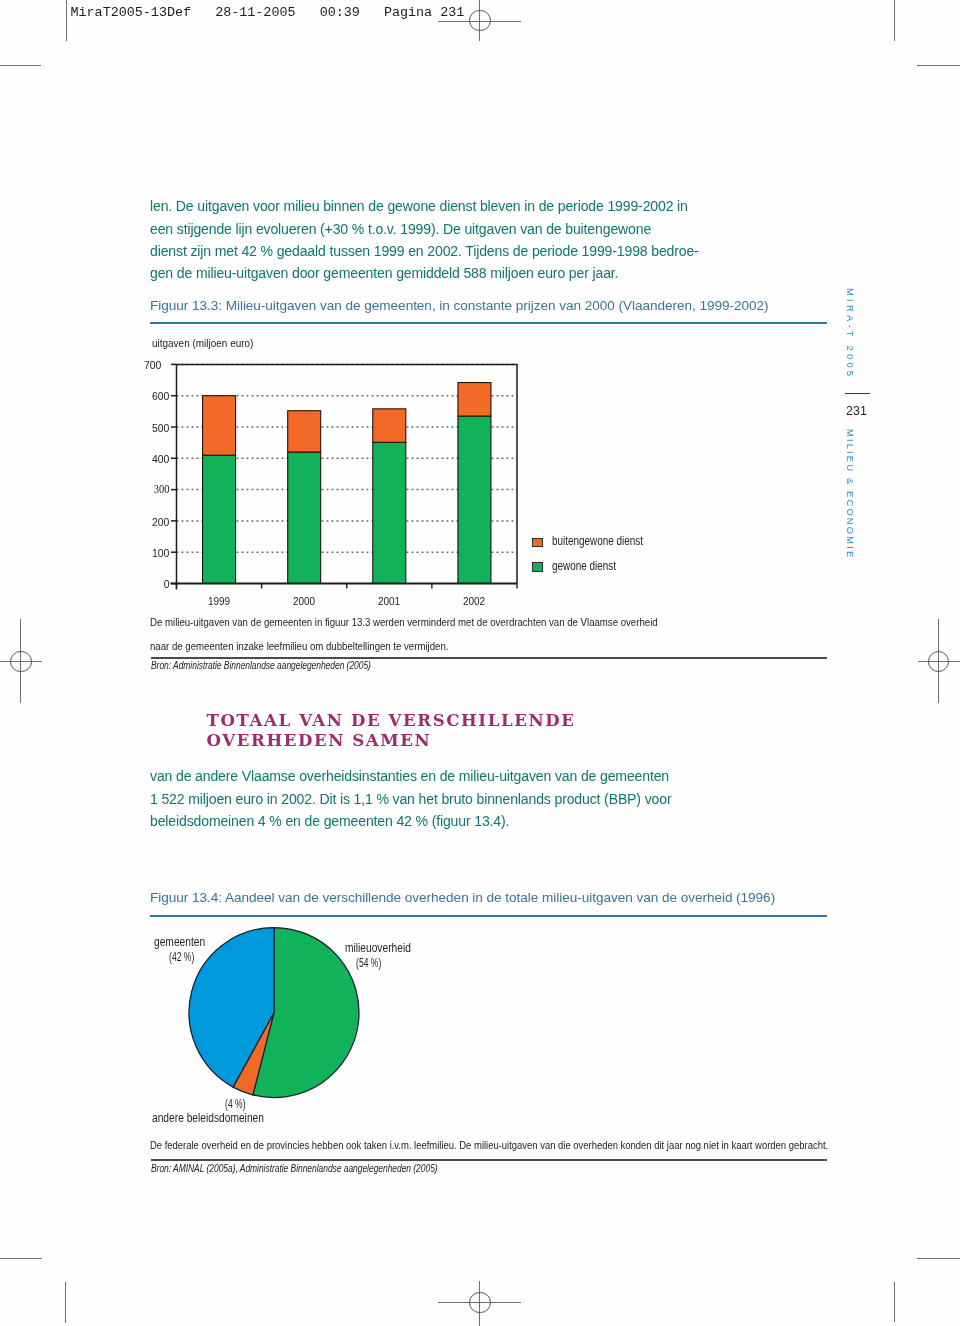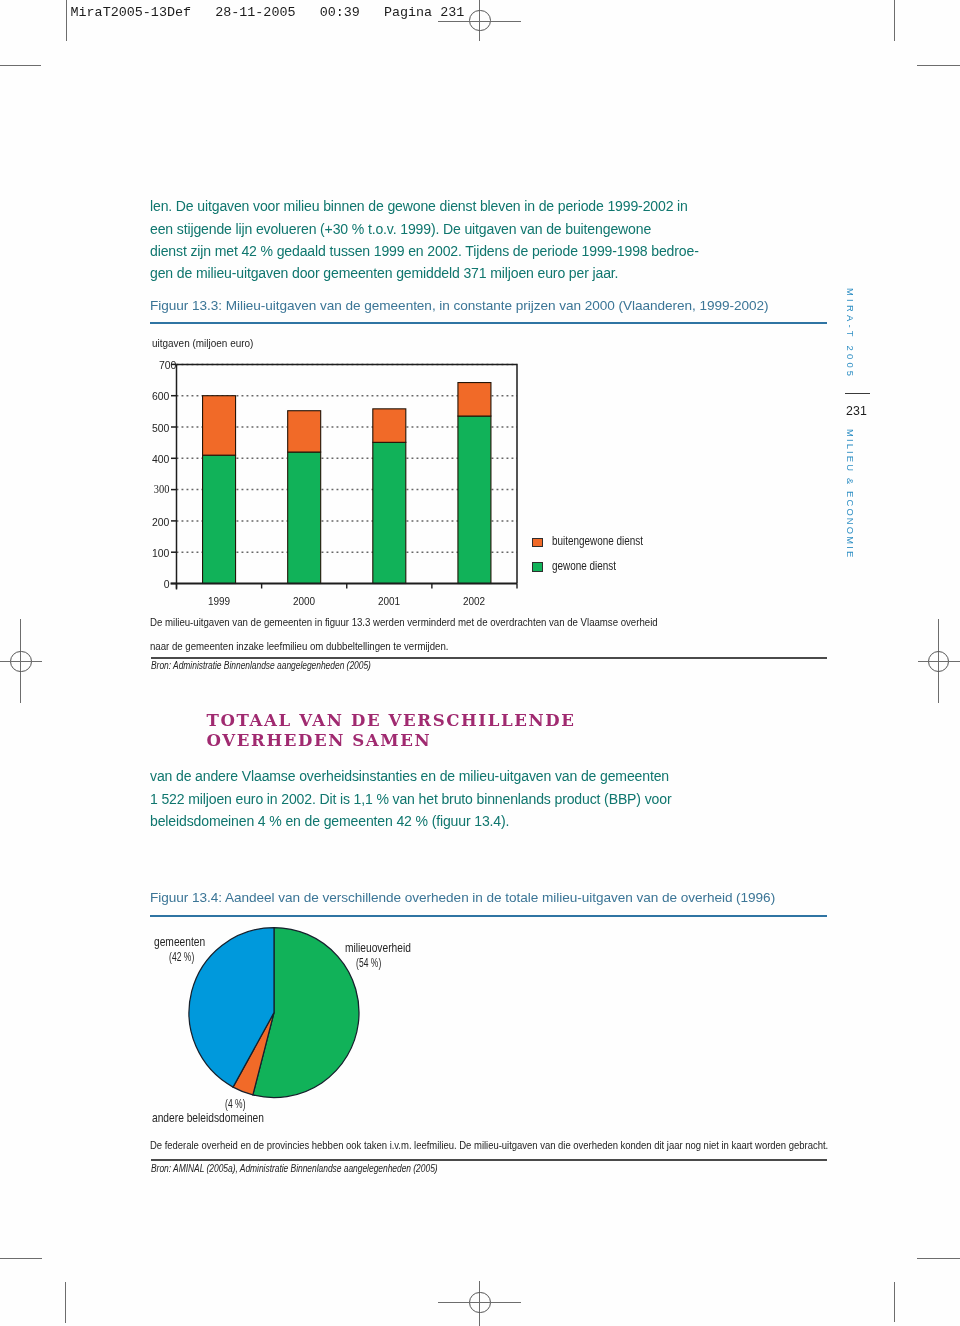--- a/index.html
+++ b/index.html
@@ -97,21 +97,21 @@
     <div class="ring" style="left:0px;top:10.6px;width:21.4px;height:21.4px;"></div>
   </div>
   <div class="crop-hline" style="left:438px;top:1302px;width:83px;"></div>
 
   <div class="print-header"><span>MiraT2005-13Def</span>   <span>28-11-2005</span>   <span>00:39</span>   <span>Pagina</span> <span>231</span></div>
 
   <div class="body-col para" style="top:195.2px;">
       <div class="tline">len. De uitgaven voor milieu binnen de gewone dienst bleven in de periode 1999-2002 in</div>
       <div class="tline">een stijgende lijn evolueren (+30 % t.o.v. 1999). De uitgaven van de buitengewone</div>
       <div class="tline">dienst zijn met 42 % gedaald tussen 1999 en 2002. Tijdens de periode 1999-1998 bedroe-</div>
-      <div class="tline">gen de milieu-uitgaven door gemeenten gemiddeld 371 miljoen euro per jaar.</div>
+      <div class="tline">gen de milieu-uitgaven door gemeenten gemiddeld 588 miljoen euro per jaar.</div>
     </div>
 
   <div class="body-col" style="top:297.5px;width:676.5px;">
     <div class="fig-title">Figuur 13.3: Milieu-uitgaven van de gemeenten, in constante prijzen van 2000 (Vlaanderen, 1999-2002)</div>
     <div class="fig-rule" style="margin-top:8.5px;"></div>
   </div>
 
   <div id="chart133">
       <svg width="960" height="1326" style="position:absolute;left:0;top:0;overflow:visible">
         <line x1="176.5" x2="517" y1="552.2" y2="552.2" stroke="#666" stroke-width="1.5" stroke-dasharray="1.9 3.1"></line>
@@ -161,21 +161,21 @@
       </div>
       <div class="tick-wrap" style="left:124.5px;width:44.8px;top:452px;height:14px;">
         <span class="tick-lab">400</span>
       </div>
       <div class="tick-wrap" style="left:124.5px;width:44.8px;top:420.7px;height:14px;text-decoration:underline;">
         <span class="tick-lab">500</span>
       </div>
       <div class="tick-wrap" style="left:124.5px;width:44.8px;top:389.4px;height:14px;">
         <span class="tick-lab">600</span>
       </div>
-      <div class="tick-wrap" style="left:132px;width:44.8px;top:358.09999999999997px;height:14px;">
+      <div class="tick-wrap" style="left:117px;width:44.8px;top:358.09999999999997px;height:14px;">
         <span class="tick-lab">700</span>
       </div>
       <div class="cat-lab" style="left:189.0625px;width:60px;top:594.3px;">1999</div>
       <div class="cat-lab" style="left:274.1875px;width:60px;top:594.3px;">2000</div>
       <div class="cat-lab" style="left:359.3125px;width:60px;top:594.3px;">2001</div>
       <div class="cat-lab" style="left:444.4375px;width:60px;top:594.3px;">2002</div>
       <div class="legend-sw" style="left:532.4px;top:537.7px;background:#f16a28;"></div>
       <div class="legend-item" style="left:552px;top:534.2px;">buitengewone dienst</div>
       <div class="legend-sw" style="left:532.4px;top:562.4000000000001px;background:#11b259;"></div>
       <div class="legend-item" style="left:552px;top:558.9000000000001px;">gewone dienst</div>

